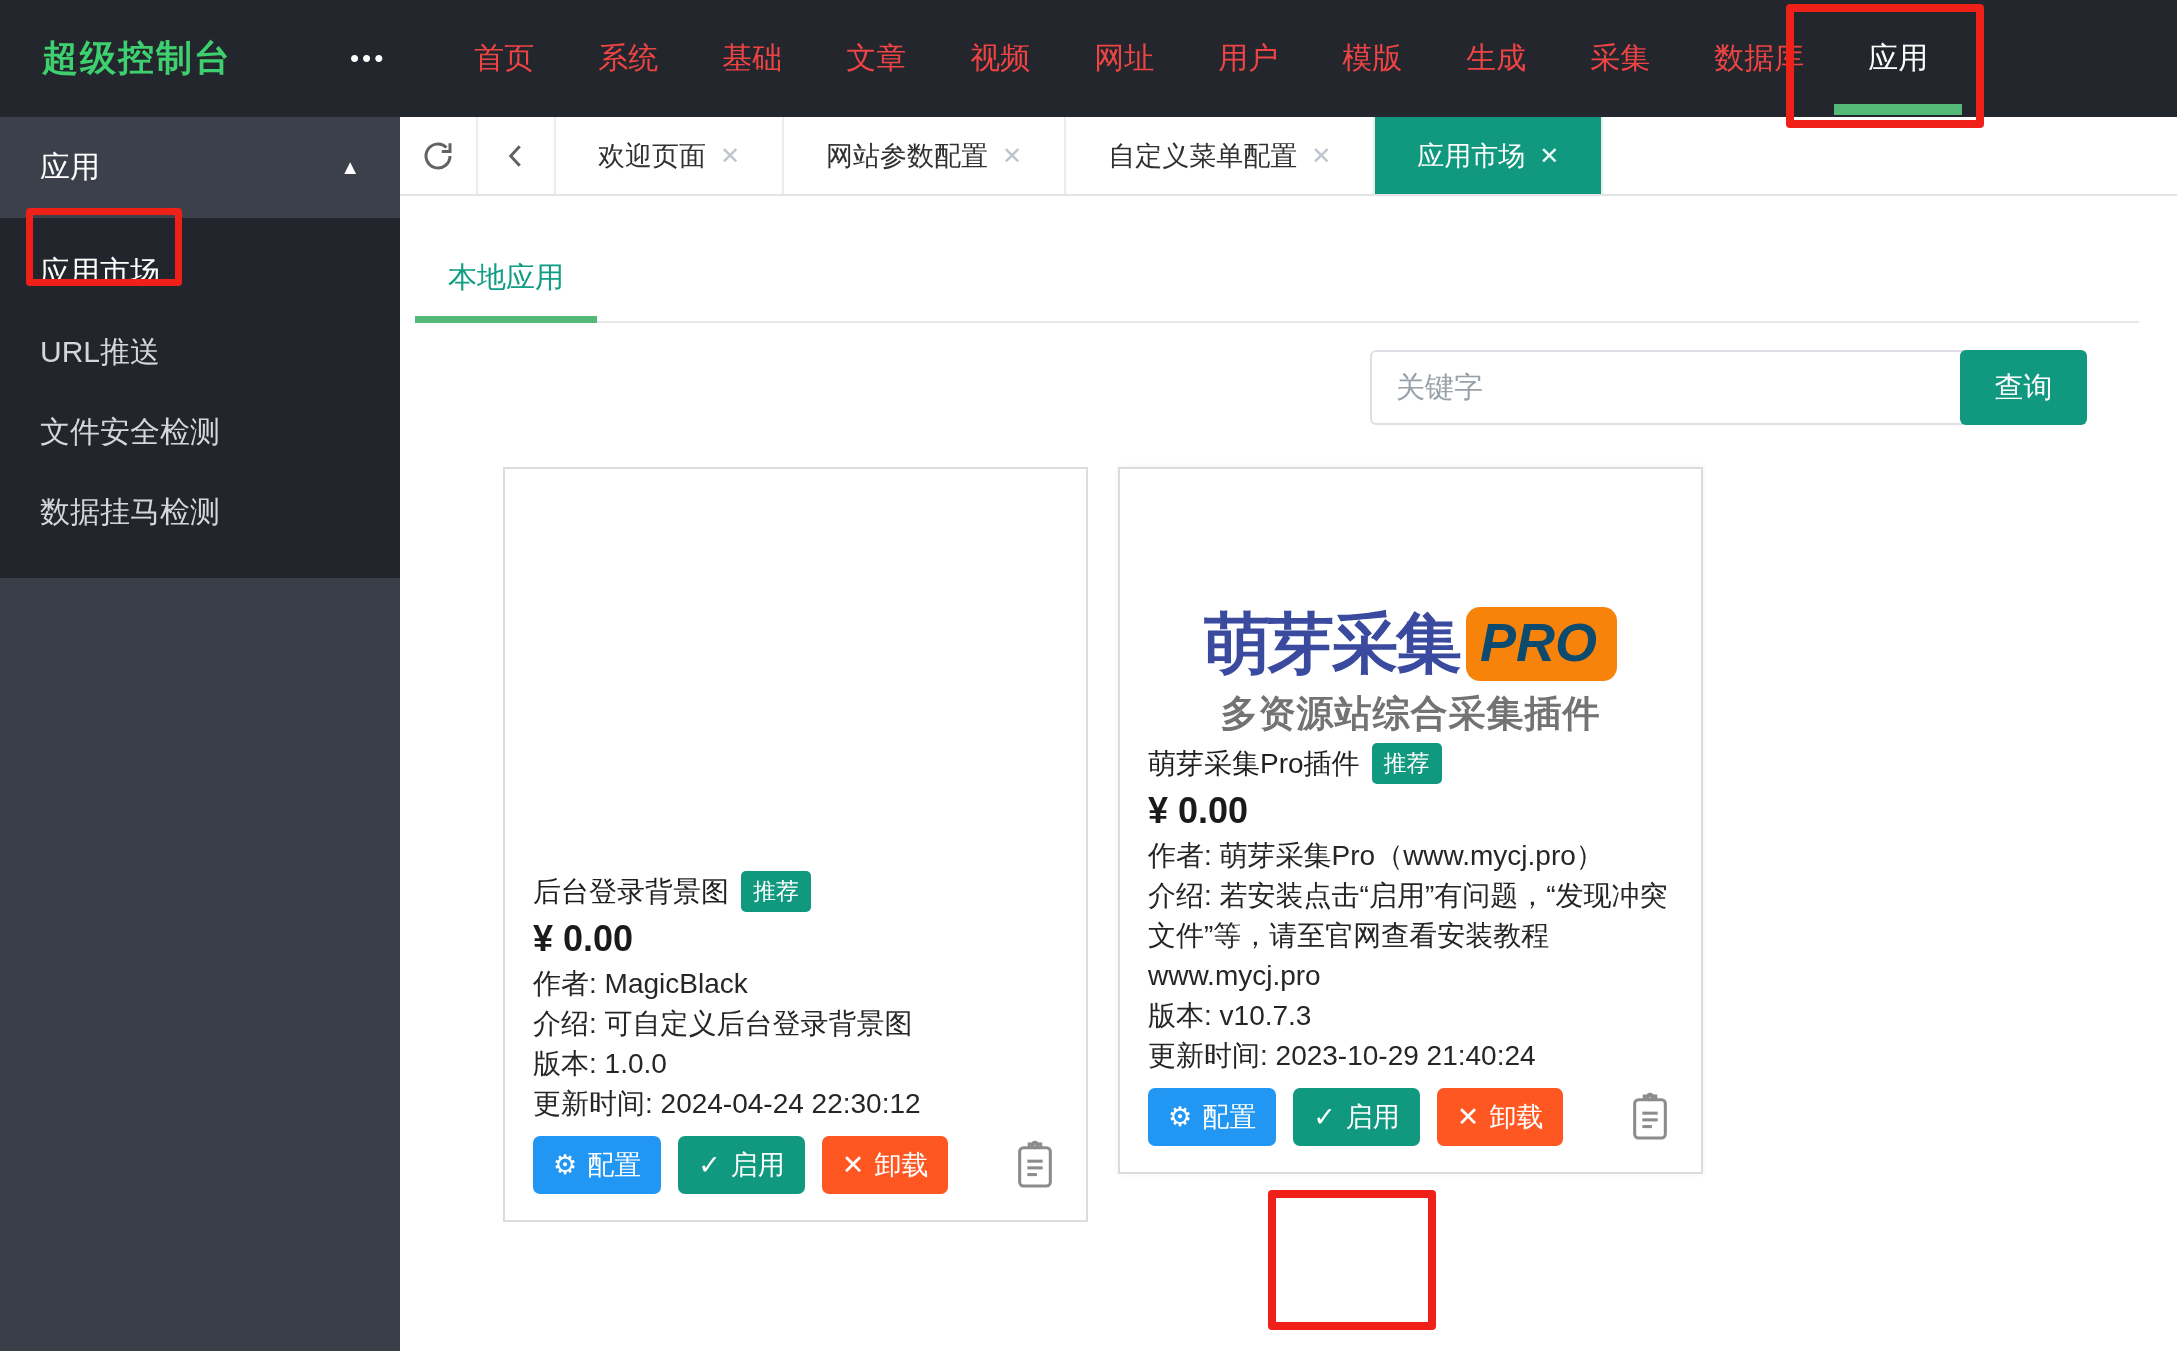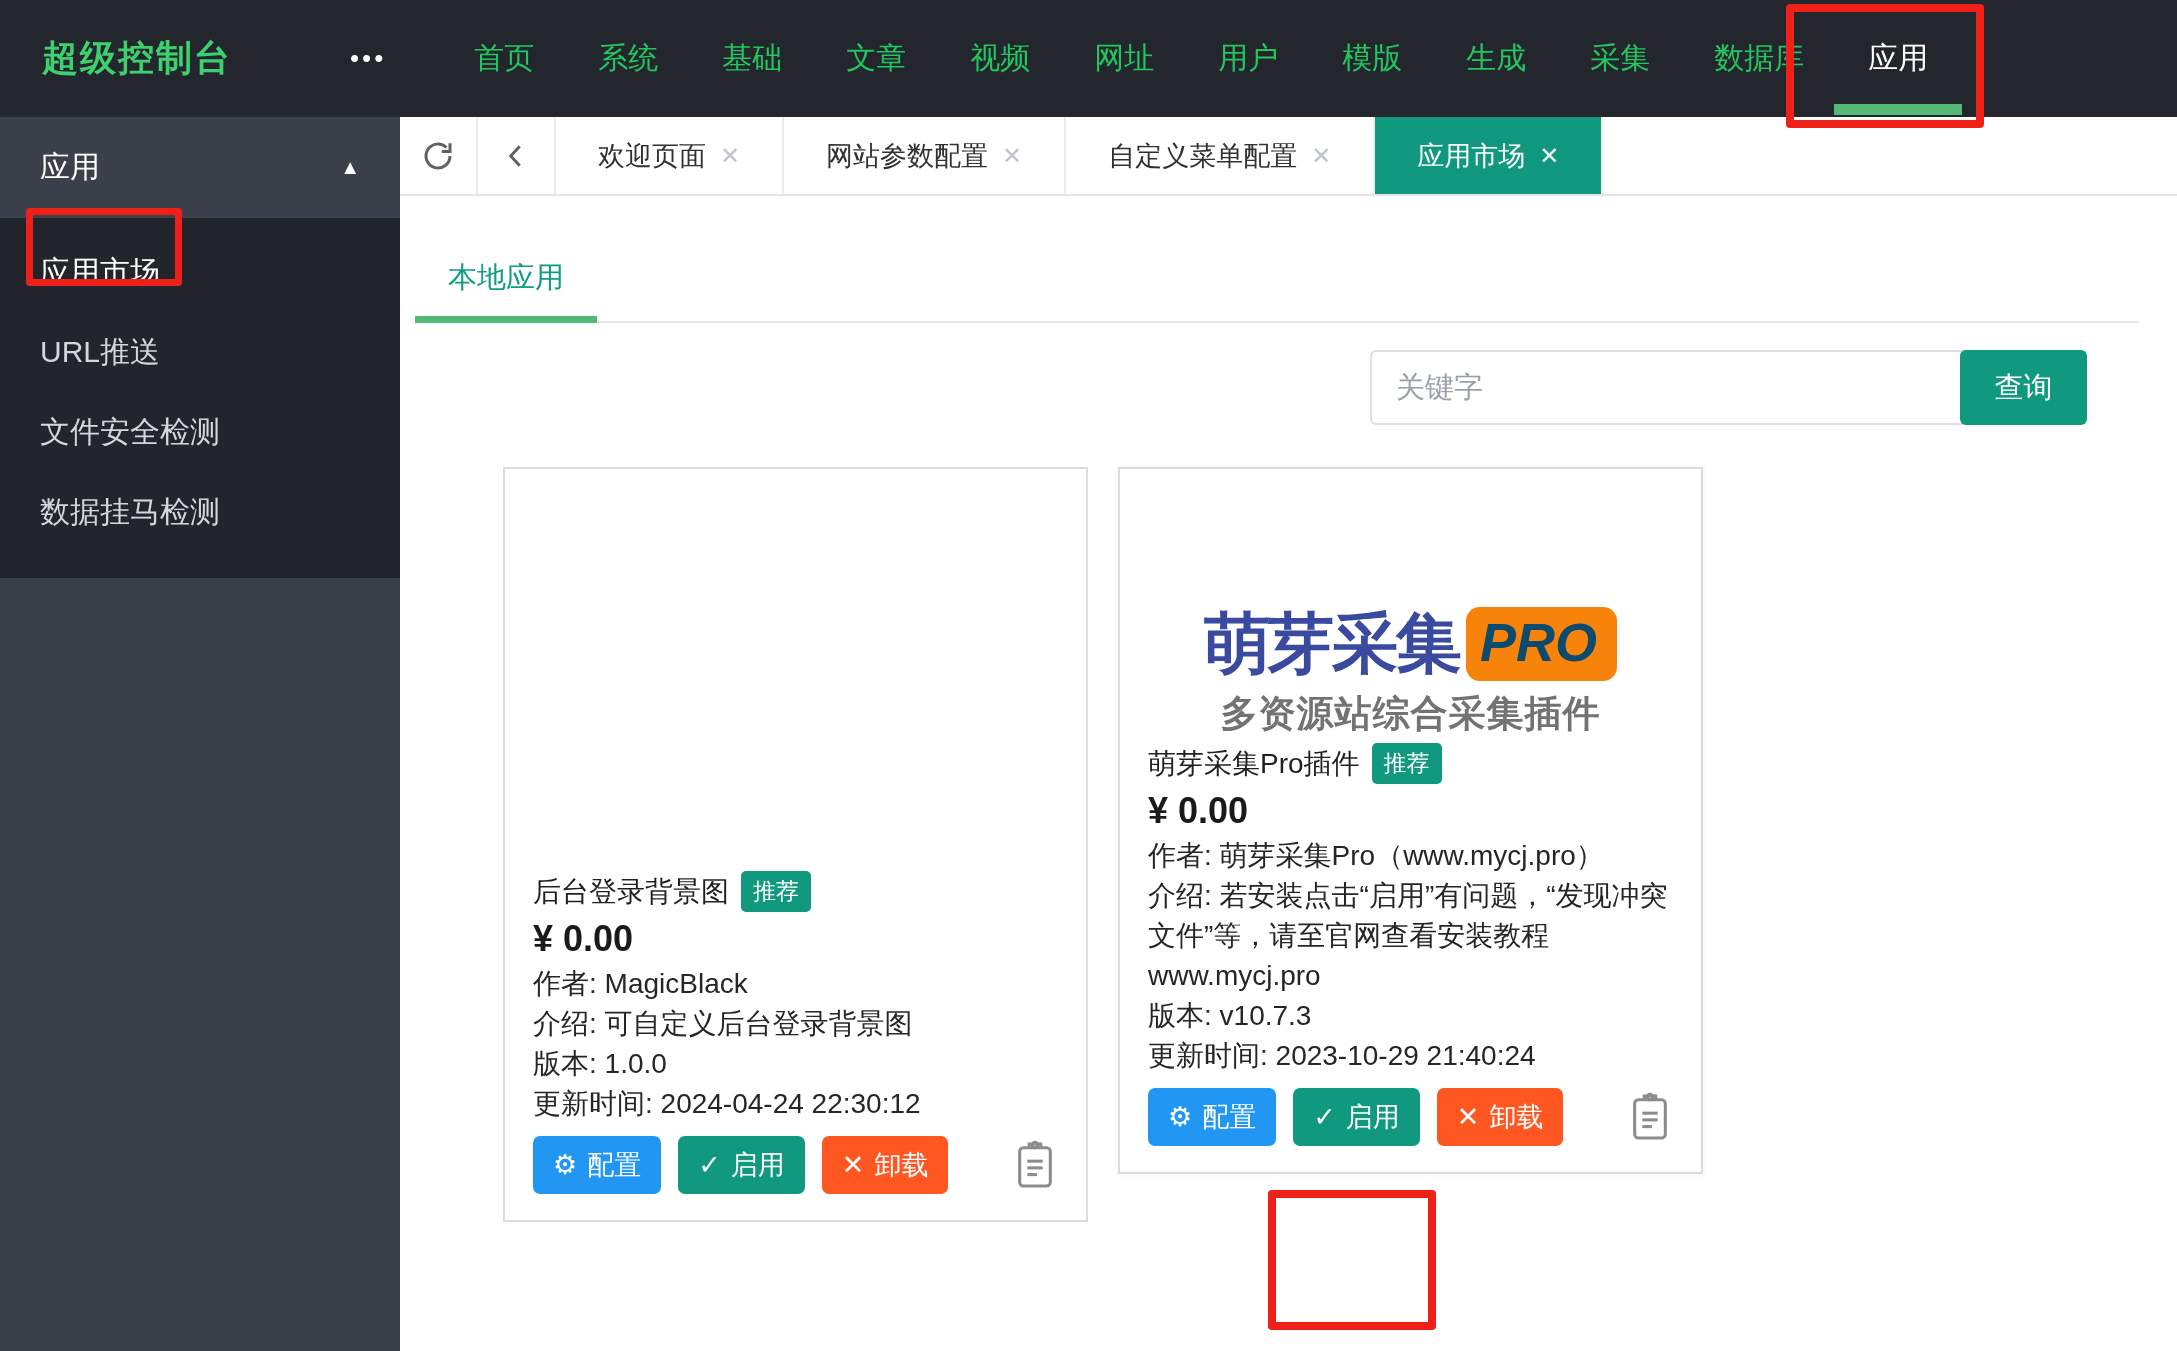--- a/index.html
+++ b/index.html
@@ -7,21 +7,21 @@
   body { font-family:"Liberation Sans","DejaVu Sans",sans-serif; background:#fff; }
   #stage { position:relative; width:2177px; height:1351px; background:#fff; }
 
   
   .topbar { position:absolute; left:0; top:0; width:2177px; height:117px;
     background:#23262c; display:flex; align-items:center; }
   .brand { margin-left:42px; font-size:36px; font-weight:bold; color:#3ed06f; letter-spacing:2px; }
   .more-btn { margin-left:118px; color:#fff; font-size:26px; letter-spacing:3px; cursor:pointer; }
   .topnav { display:flex; gap:64px; margin-left:88px; height:117px; align-items:center; }
   .nav-item { position:relative; height:117px; display:flex; align-items:center;
-    color:#22c55e; font-size:30px; cursor:pointer; white-space:nowrap; }
+    color:#ef4444; font-size:30px; cursor:pointer; white-space:nowrap; }
   .nav-item.active { color:#ffffff; }
   .nav-item.active::after { content:""; position:absolute; left:50%; transform:translateX(-50%);
     bottom:2px; width:128px; height:11px; background:#54b877; }
 
   
   .sidebar { position:absolute; left:0; top:117px; width:400px; height:1234px; background:#3a3e49; }
   .side-parent { height:101px; background:#3c404b; display:flex; align-items:center;
     padding:0 40px; color:#fff; font-size:30px; cursor:pointer; }
   .side-parent .caret { margin-left:auto; font-size:20px; color:#fff; }
   .side-menu { background:#22252b; padding:14px 0 26px 0; }

